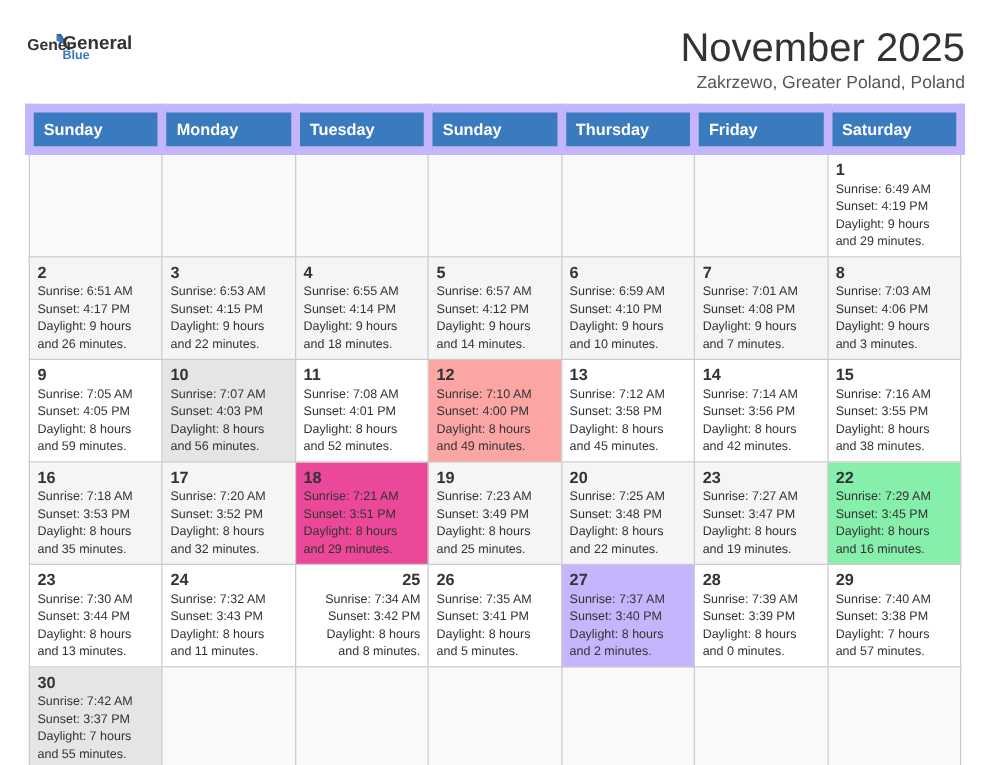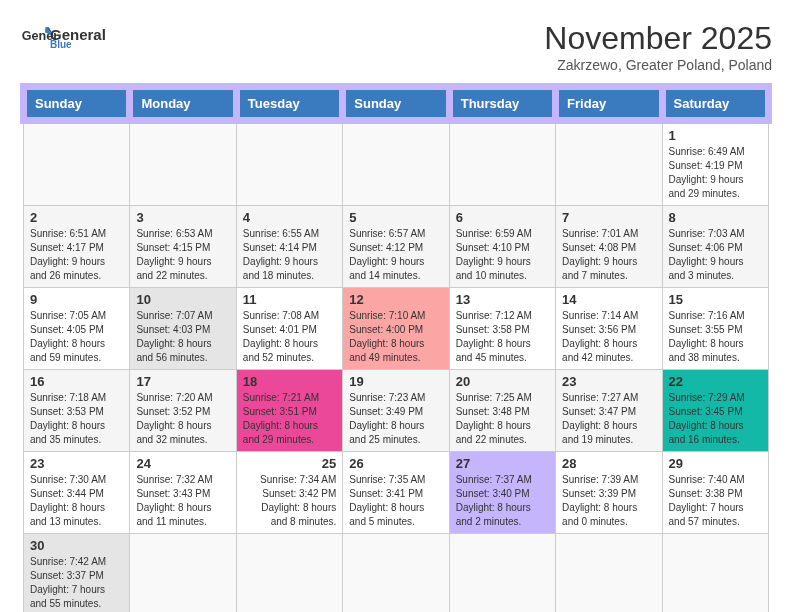--- a/index.html
+++ b/index.html
@@ -208,21 +208,21 @@
           <div class="day-info">Sunrise: 7:23 AM<br>Sunset: 3:49 PM<br>Daylight: 8 hours and 25 minutes.</div>
         </td>
         <td style="background-color: rgb(245, 245, 245);">
           <span class="day-number">20</span>
           <div class="day-info">Sunrise: 7:25 AM<br>Sunset: 3:48 PM<br>Daylight: 8 hours and 22 minutes.</div>
         </td>
         <td style="background-color: rgb(245, 245, 245);">
           <span class="day-number">23</span>
           <div class="day-info">Sunrise: 7:27 AM<br>Sunset: 3:47 PM<br>Daylight: 8 hours and 19 minutes.</div>
         </td>
-        <td style="background-color: #14b8a6;">
+        <td style="background-color: #86efac;">
           <span class="day-number">22</span>
           <div class="day-info">Sunrise: 7:29 AM<br>Sunset: 3:45 PM<br>Daylight: 8 hours and 16 minutes.</div>
         </td>
       </tr>
       <tr>
         <td style="background-color: rgb(255, 255, 255);">
           <span class="day-number">23</span>
           <div class="day-info">Sunrise: 7:30 AM<br>Sunset: 3:44 PM<br>Daylight: 8 hours and 13 minutes.</div>
         </td>
         <td style="background-color: rgb(255, 255, 255);">

